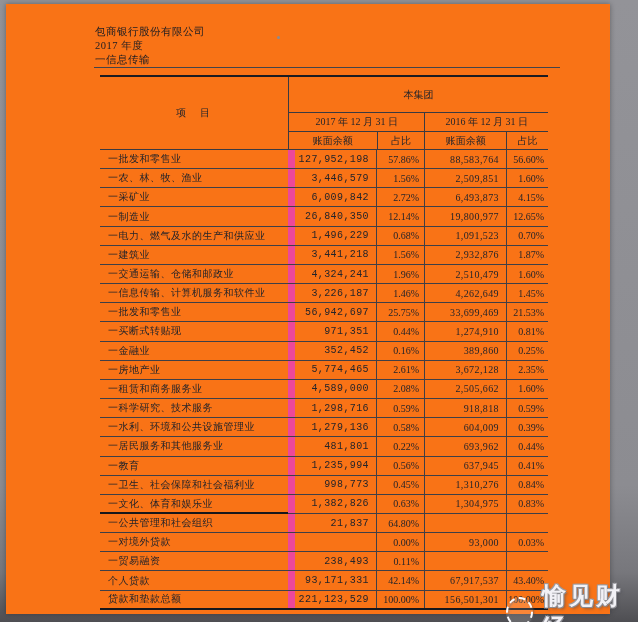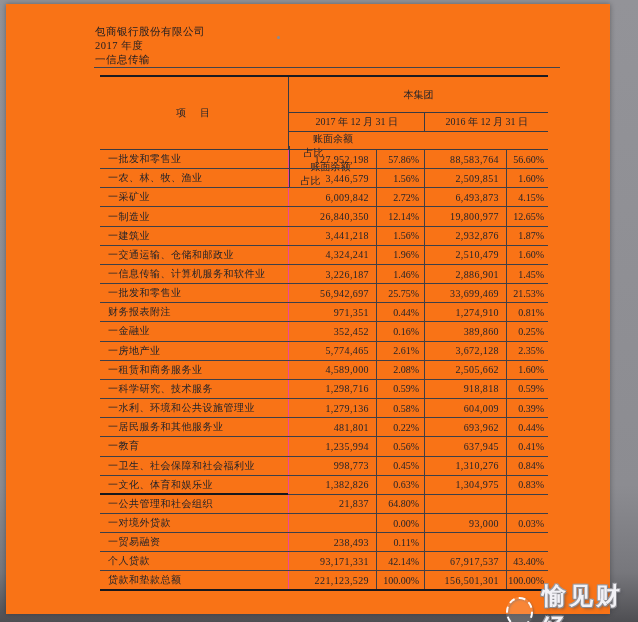--- a/index.html
+++ b/index.html
@@ -23,31 +23,31 @@
   
   .fin-table { position:absolute; left:94px; top:71px; width:448px; color:#24242a; font-size:10px; }
   .thead { border-top:2.5px solid #1c1c22; border-bottom:1px solid #3a3a42; display:flex; }
   .th-item { width:188px; display:flex; align-items:center; justify-content:center; letter-spacing:2px; }
   .th-right { width:260px; border-left:1px solid #3a3a42; }
   .th-group { height:36px; border-bottom:1px solid #3a3a42; display:flex; align-items:center; justify-content:center; }
   .th-dates { display:flex; height:19px; border-bottom:1px solid #3a3a42; }
   .th-dates > div { display:flex; align-items:center; justify-content:center; }
   .th-date-2017 { width:136px; }
   .th-date-2016 { width:124px; border-left:1px solid #3a3a42; }
-  .th-cols { display:flex; height:17px;flex-direction:column; }
+  .th-cols { display:flex; height:17px; }
   .th-cols > div { display:flex; align-items:center; justify-content:center; }
   .th-c1 { width:88px; }
   .th-c2 { width:48px; border-left:1px solid #3a3a42; }
   .th-c3 { width:82px; border-left:1px solid #3a3a42; }
   .th-c4 { width:42px; border-left:1px solid #3a3a42; }
 
   .tr { display:flex; height:19.16px; border-bottom:1px solid #3f3f47; position:relative; }
   .td { display:flex; align-items:center; }
   .c-label { width:188px; padding-left:8px; letter-spacing:.5px; }
-  .c2 { width:88px; justify-content:flex-end; padding-right:7px; border-left:1px solid #ec4899; letter-spacing:.4px; }
+  .c2 { width:88px; justify-content:flex-end; padding-right:7px; border-left:7px solid #ec4899; letter-spacing:.4px;font-family:Liberation Mono, monospace; }
   .c3 { width:48px; justify-content:flex-end; padding-right:5px; border-left:1px solid #3f3f47; }
   .c4 { width:82px; justify-content:flex-end; padding-right:7px; border-left:1px solid #3f3f47; letter-spacing:.4px; }
   .c5 { width:42px; justify-content:flex-end; padding-right:4px; border-left:1px solid #3f3f47; }
   .tr.label-rule::after { content:""; position:absolute; left:0; bottom:-1.5px; width:188px; height:2px; background:#17171c; }
   .tr.total { border-bottom:2.5px solid #17171c; }
 
   
   .watermark { position:absolute; left:506px; top:580px; display:flex; align-items:center; z-index:5; }
   .wm-circle {
     width:30px; height:30px; border:2px dashed #fbfbfd; border-radius:50%;
@@ -113,49 +113,56 @@
     <div class="td c5">4.15%</div>
   </div>
         <div class="tr">
     <div class="td c-label">一制造业</div>
     <div class="td c2">26,840,350</div>
     <div class="td c3">12.14%</div>
     <div class="td c4">19,800,977</div>
     <div class="td c5">12.65%</div>
   </div>
         <div class="tr">
+    <div class="td c-label">一电力、燃气及水的生产和供应业</div>
+    <div class="td c2">1,496,229</div>
+    <div class="td c3">0.68%</div>
+    <div class="td c4">1,091,523</div>
+    <div class="td c5">0.70%</div>
+  </div>
+        <div class="tr">
     <div class="td c-label">一建筑业</div>
     <div class="td c2">3,441,218</div>
     <div class="td c3">1.56%</div>
     <div class="td c4">2,932,876</div>
     <div class="td c5">1.87%</div>
   </div>
         <div class="tr">
     <div class="td c-label">一交通运输、仓储和邮政业</div>
     <div class="td c2">4,324,241</div>
     <div class="td c3">1.96%</div>
     <div class="td c4">2,510,479</div>
     <div class="td c5">1.60%</div>
   </div>
         <div class="tr">
     <div class="td c-label">一信息传输、计算机服务和软件业</div>
     <div class="td c2">3,226,187</div>
     <div class="td c3">1.46%</div>
-    <div class="td c4">2,886,901</div>
+    <div class="td c4">4,262,649</div>
     <div class="td c5">1.45%</div>
   </div>
         <div class="tr">
     <div class="td c-label">一批发和零售业</div>
     <div class="td c2">56,942,697</div>
     <div class="td c3">25.75%</div>
     <div class="td c4">33,699,469</div>
     <div class="td c5">21.53%</div>
   </div>
         <div class="tr">
-    <div class="td c-label">财务报表附注</div>
+    <div class="td c-label">一买断式转贴现</div>
     <div class="td c2">971,351</div>
     <div class="td c3">0.44%</div>
     <div class="td c4">1,274,910</div>
     <div class="td c5">0.81%</div>
   </div>
         <div class="tr">
     <div class="td c-label">一金融业</div>
     <div class="td c2">352,452</div>
     <div class="td c3">0.16%</div>
     <div class="td c4">389,860</div>

